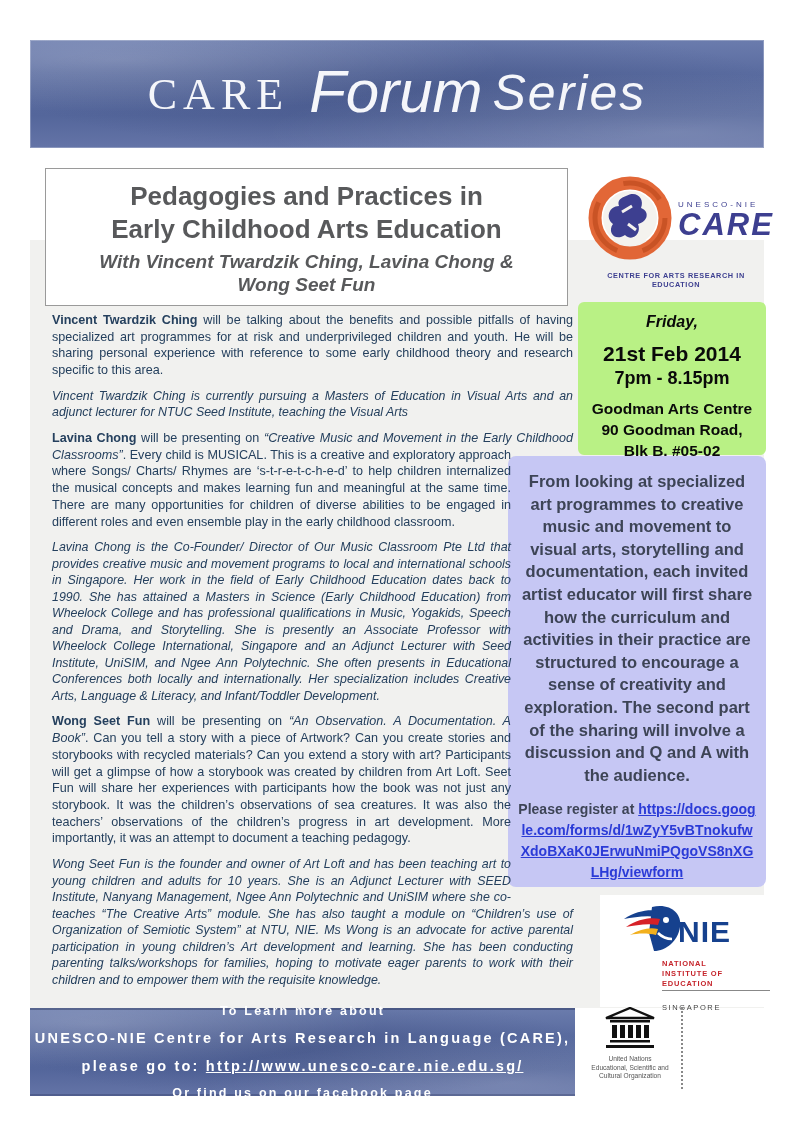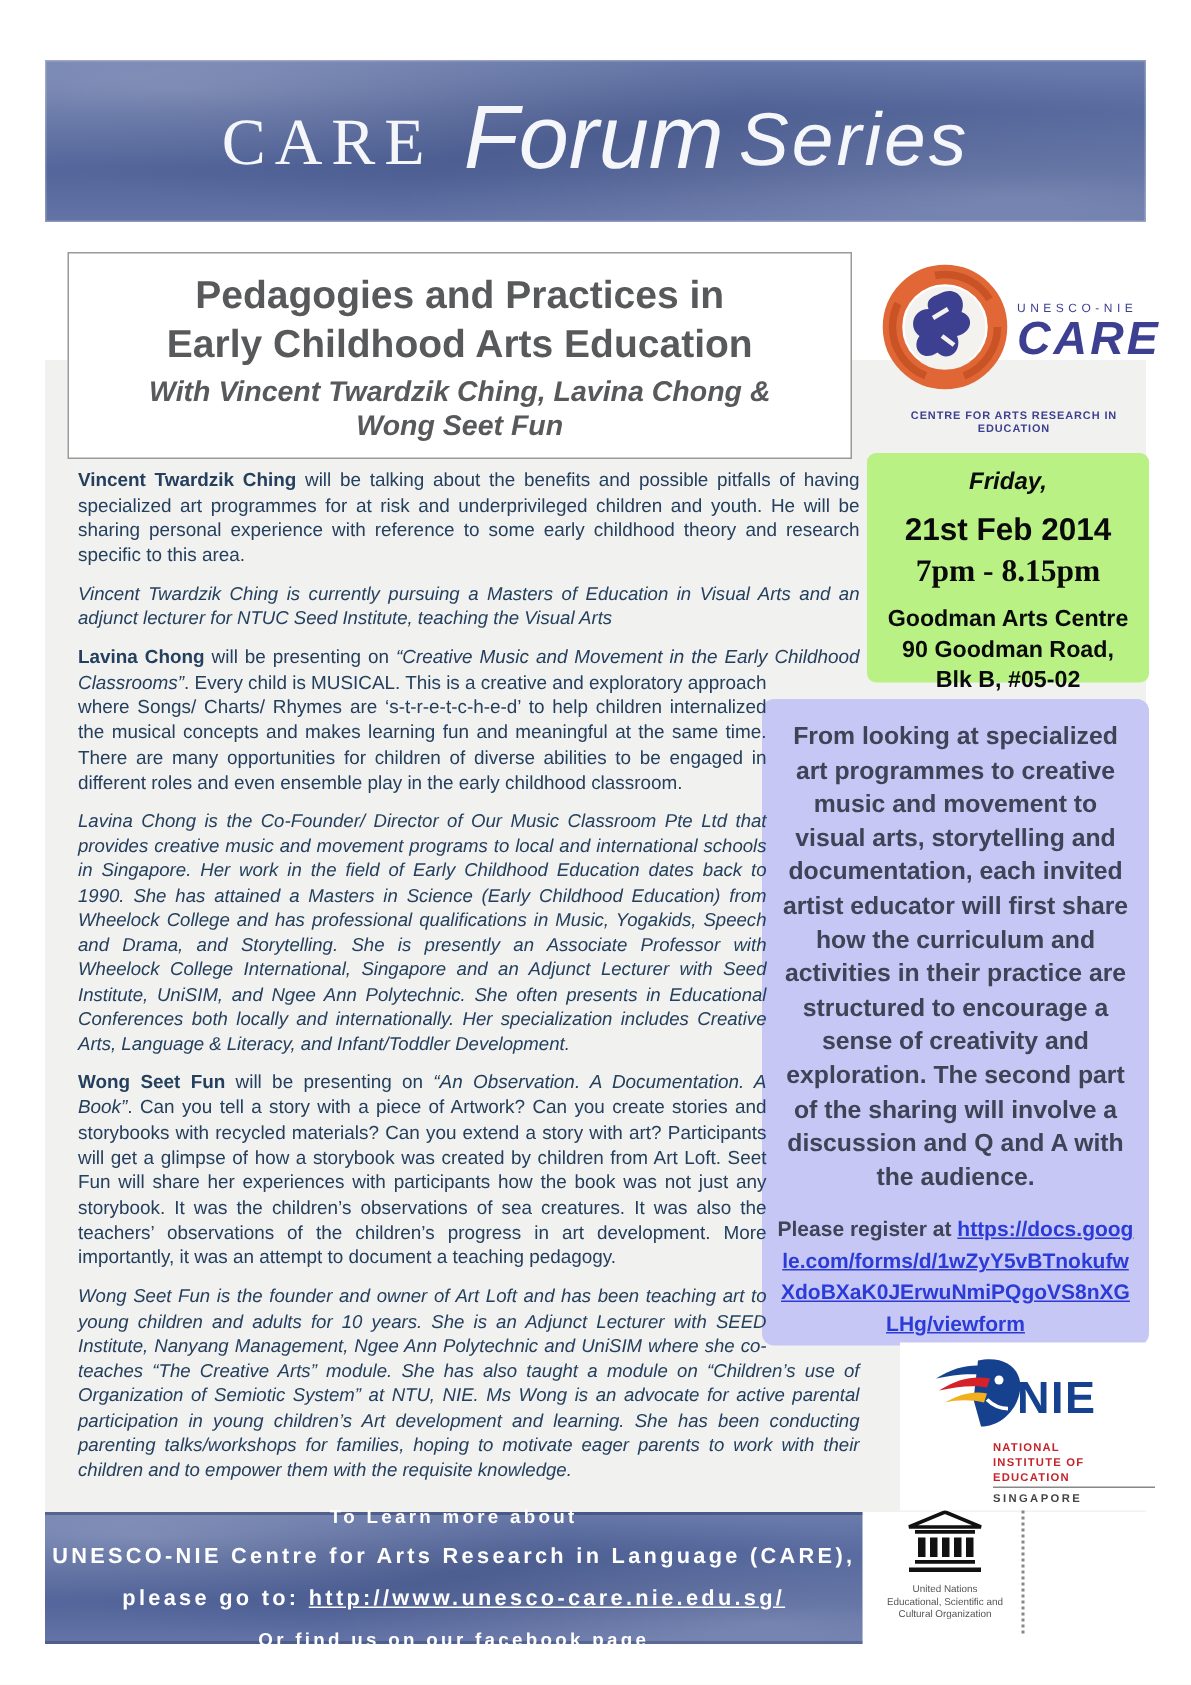--- a/index.html
+++ b/index.html
@@ -46,26 +46,26 @@
   .care-tagline { font-size:7.3px; letter-spacing:0.6px; font-weight:bold; color:#3d3f90; margin-top:3px; text-align:center; }
 
   
   .event-box {
     position:absolute; left:578px; top:302px; width:188px; height:153px;
     background:#b9f185; border-radius:6px; text-align:center; color:#0a0a0a;
     font-weight:bold; padding-top:11px;
   }
   .event-day  { font-size:16px; margin-bottom:9px;font-style:italic; }
   .event-date { font-size:21px; line-height:1.3; }
-  .event-time { font-size:21px; line-height:1.3; margin-bottom:8px;font-family:Liberation Serif, serif; }
+  .event-time { font-size:18px; line-height:1.3; margin-bottom:8px; }
   .event-venue{ font-size:15.5px; line-height:1.35; }
 
   
   .info-box {
-    position:absolute; left:508px; top:466px; width:258px; height:431px;
+    position:absolute; left:508px; top:456px; width:258px; height:431px;
     background:#c6c7f4; border-radius:8px; padding:14px 9px; text-align:center;
   }
   .summary  { font-size:16.5px; font-weight:bold; color:#3d4456; line-height:1.37; }
   .register { margin-top:13px; font-size:14px; font-weight:bold; color:#3d4456; line-height:1.5; }
   .register a { color:#2b3bd7; text-decoration:underline; word-break:break-all; cursor:pointer; }
 
   
   .text-col {
     position:absolute; left:52px; top:312px; width:727px; height:696px;
     color:#25405e; text-align:justify;
@@ -77,21 +77,21 @@
   .bio  { font-style:italic; font-size:12.4px; }
   .para b { font-weight:bold; }
   .para i { font-style:italic; }
 
   
   .nie-box { position:absolute; left:600px; top:895px; width:170px; height:112px; background:#ffffff; padding:8px 0 0 22px; }
   .nie-row { display:flex; align-items:center; }
   .nie-acronym { font-size:30px; font-weight:bold; color:#16418e; margin-left:-6px; letter-spacing:1px; }
   .nie-lines { margin-left:40px; margin-top:-2px; }
   .nie-red { font-size:7.5px; font-weight:bold; color:#c5242b; letter-spacing:0.8px; line-height:1.3; }
-  .nie-sg  { font-size:7.5px; font-weight:bold; color:#444; letter-spacing:1.6px; border-top:1px solid #888; margin-top:2px; padding-top:2px; }
+  .nie-sg  { font-size:7.5px; font-weight:normal; color:#444; letter-spacing:1.6px; border-top:1px solid #888; margin-top:2px; padding-top:12px; }
 
   
   .footer-bar {
     position:absolute; left:30px; top:1008px; width:545px; height:88px;
     color:#ffffff; text-align:center; display:flex; flex-direction:column; justify-content:center;
     gap:12px; font-weight:bold; letter-spacing:2.2px;
     box-shadow: inset 0 2px 0 rgba(18,28,66,0.35), inset 0 -2px 0 rgba(18,28,66,0.25);
   }
   .fline1, .fline4 { font-size:12.5px; }
   .fline2, .fline3 { font-size:14.5px; }

